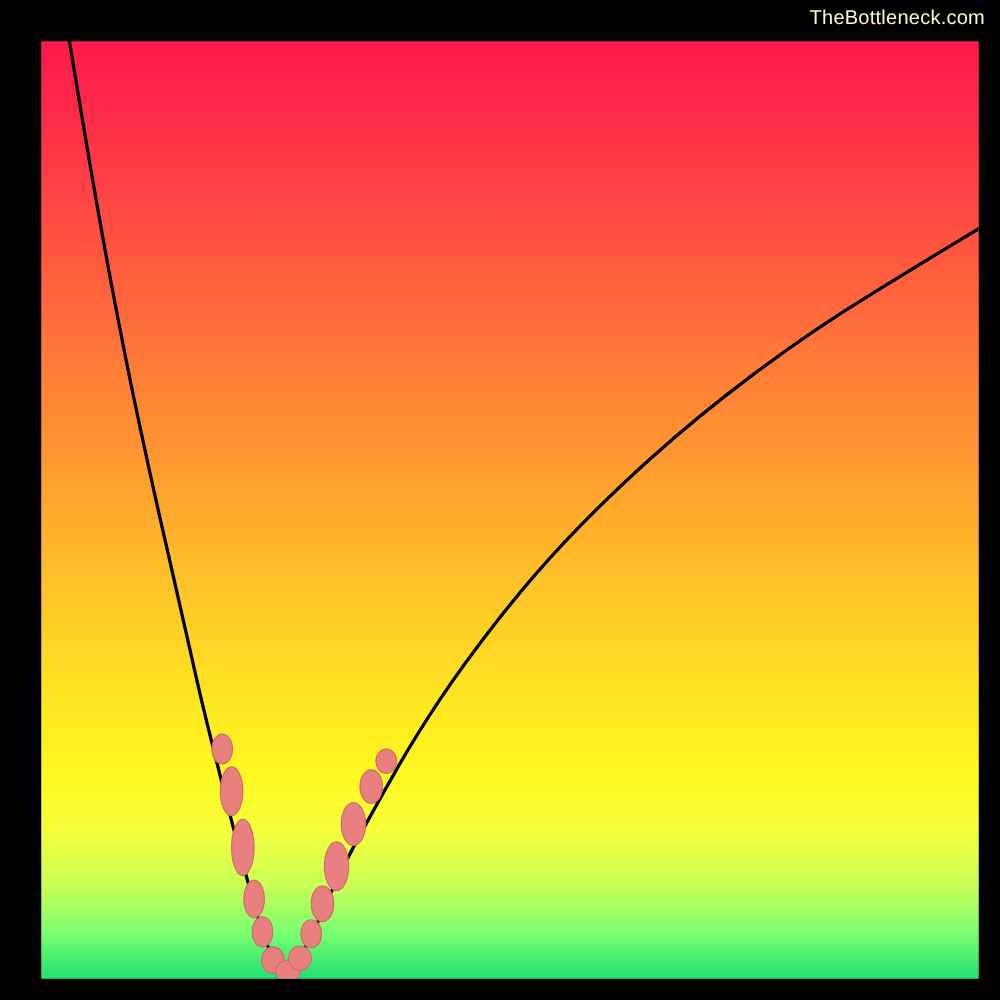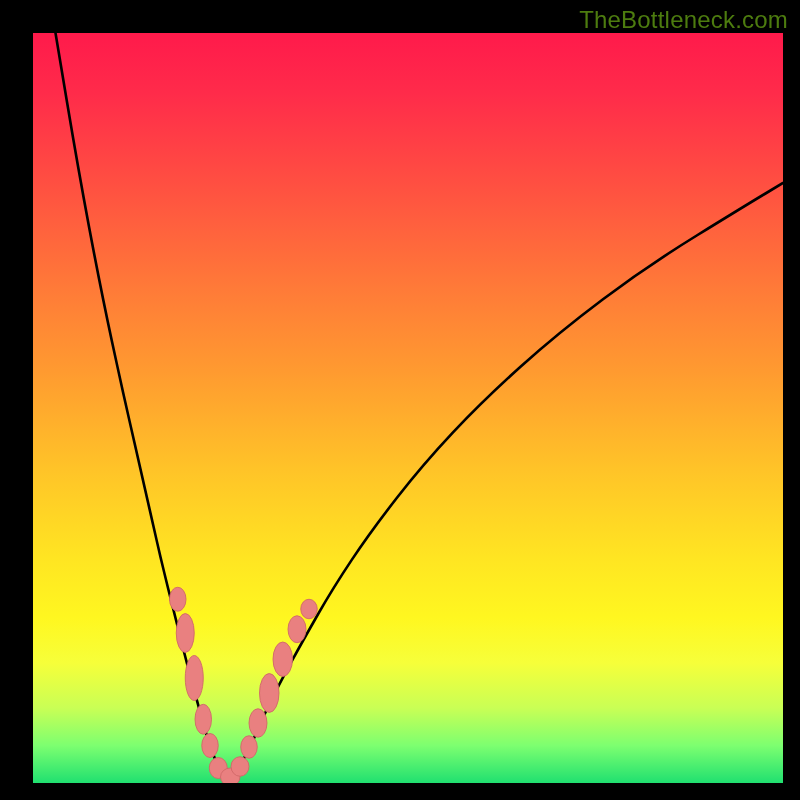--- a/index.html
+++ b/index.html
@@ -33,22 +33,22 @@
       #fff720 78%,
       #f6ff3a 84%,
       #c9ff55 90%,
       #7dff70 95%,
       #20e070 100%);
   }
   .watermark {
     position: absolute;
     top: 6px;
     right: 12px;
-    color: #4d7c0f;
-    font-size: 24px;
+    color: #fef9c3;
+    font-size: 16px;
     font-weight: 500;
     letter-spacing: 0.2px;
     user-select: none;
   }
   svg.curves {
     position: absolute;
     inset: 0;
   }
 </style>
 </head>

